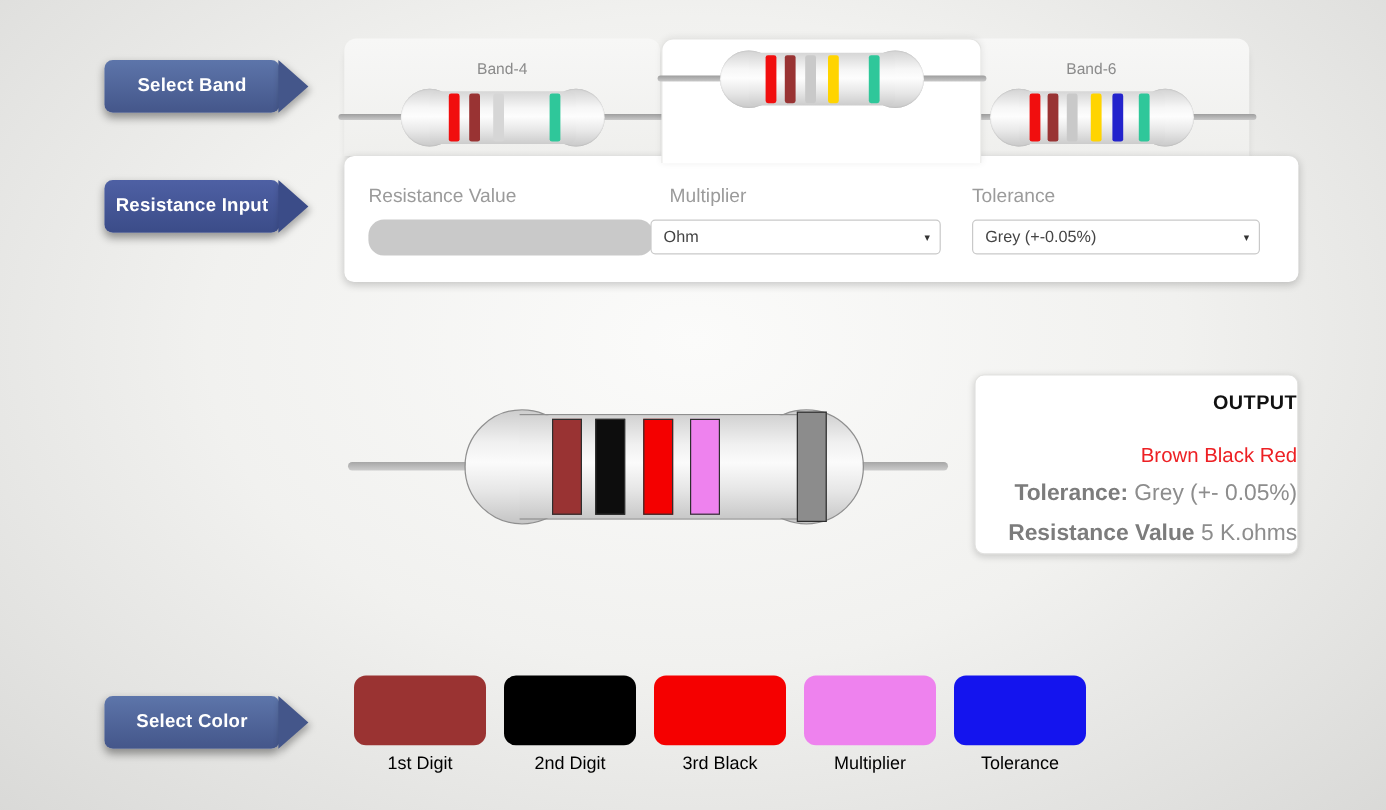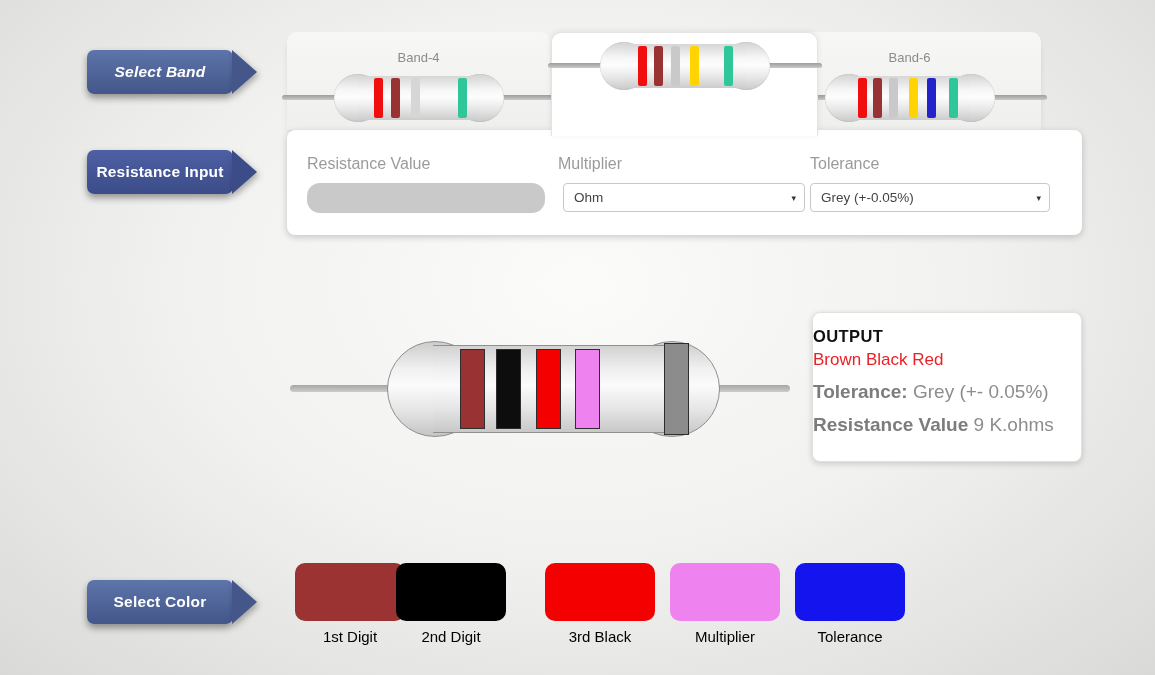--- a/index.html
+++ b/index.html
@@ -44,21 +44,21 @@
   .input-panel { position:absolute; left:287px; top:130px; width:795px; height:105px;
                  background:#fff; border-radius:8px; box-shadow:0 2px 7px rgba(0,0,0,.2); z-index:2; }
   .field-label { position:absolute; top:25px; color:#9b9b9b; font-size:16px; }
   #lbl-resistance { left:20px; } #lbl-multiplier { left:271px; } #lbl-tolerance { left:523px; }
   .pill-input { position:absolute; left:20px; top:53px; width:238px; height:30px;
                 background:#c9c9c9; border:none; border-radius:13px; outline:none;
                 padding:0 12px; font-size:14px; color:#333; }
   .selectbox { position:absolute; top:53px; height:29px; background:#fff;
                border:1px solid #c9c9c9; border-radius:4px; display:flex; align-items:center;
                padding-left:10px; font-size:13.5px; color:#444; cursor:pointer; }
-  #sel-multiplier { left:276px; width:242px; } #sel-tolerance { left:523px; width:240px; }
+  #sel-multiplier { left:255px; width:242px; } #sel-tolerance { left:523px; width:240px; }
   .caret { position:absolute; right:8px; top:50%; transform:translateY(-50%);
            font-size:9px; color:#333; }
 
   
   .main-wire { position:absolute; left:290px; top:385px; width:500px; height:7px; border-radius:4px;
                background:linear-gradient(180deg,#a6a6a6,#cccccc); }
   .main-resistor { position:absolute; left:387px; top:341px; width:333px; height:96px; }
   .cap { position:absolute; top:0; width:96px; height:96px; border-radius:50%;
          background:linear-gradient(180deg,#cdcdcd 0%,#f0f0f0 28%,#fbfbfb 46%,#e6e6e6 72%,#c5c5c5 100%);
          border:1px solid #8f8f8f; }
@@ -66,38 +66,38 @@
   .mid { position:absolute; left:46px; right:46px; top:4px; bottom:4px;
          background:linear-gradient(180deg,#d2d2d2 0%,#f0f0f0 28%,#fbfbfb 46%,#e6e6e6 72%,#c8c8c8 100%);
          border-top:1px solid #8f8f8f; border-bottom:1px solid #8f8f8f; }
   .band { position:absolute; top:8px; height:80px; width:25px; border:1px solid #2e2e2e; cursor:pointer; }
   .band.b1 { left:73px; } .band.b2 { left:109px; } .band.b3 { left:149px; } .band.b4 { left:188px; }
   .band.b5 { left:277px; top:2px; height:92px; }
 
   
   .output-card { position:absolute; left:812px; top:312px; width:270px; height:150px;
                  background:#fff; border:1px solid #e1e1df; border-radius:8px;
-                 box-shadow:0 2px 6px rgba(0,0,0,.16); text-align:left; }
+                 box-shadow:0 2px 6px rgba(0,0,0,.16); text-align:right; }
   .output-title { margin-top:14px; font-size:16.5px; font-weight:bold; color:#111; letter-spacing:.4px; }
-  .output-colors { margin-top:4px; font-size:17px; }
+  .output-colors { margin-top:24px; font-size:17px; }
   .output-line { margin-top:11px; font-size:19px; color:#8d8d8d; }
   .output-line b { color:#7c7c7c; }
 
   
   .swatch { position:absolute; top:563px; width:110px; height:58px; border-radius:10px; cursor:pointer; }
   .swatch-label { position:absolute; top:628px; width:110px; text-align:center;
                   font-size:15px; color:#000; }
-  .c0 { left:295px; } .c1 { left:396px; } .c2 { left:545px; } .c3 { left:670px; } .c4 { left:795px; }
+  .c0 { left:295px; } .c1 { left:420px; } .c2 { left:545px; } .c3 { left:670px; } .c4 { left:795px; }
 </style>
 </head>
 <body>
 
 <div class="canvas">
 
-  <div class="ribbon" id="ribbon-band" style="background: linear-gradient(rgb(93, 117, 170), rgb(68, 86, 138)); font-style: italic;">
+  <div class="ribbon" id="ribbon-band" style="background: linear-gradient(rgb(93, 117, 170), rgb(68, 86, 138));">
     <span>Select Band</span>
     <span class="ribbon-arrow" style="border-left-color: rgb(68, 86, 138);"></span>
   </div>
   <div class="ribbon" id="ribbon-color" style="background: linear-gradient(rgb(93, 117, 170), rgb(68, 86, 138));">
     <span>Select Color</span>
     <span class="ribbon-arrow" style="border-left-color: rgb(68, 86, 138);"></span>
   </div>
   <div class="ribbon" id="ribbon-input" style="background: linear-gradient(rgb(78, 96, 164), rgb(59, 76, 136));">
     <span>Resistance Input</span>
     <span class="ribbon-arrow" style="border-left-color: rgb(59, 76, 136);"></span>
@@ -171,21 +171,21 @@
     <div class="band b2" style="background-color: rgb(13, 13, 13);"></div>
     <div class="band b3" style="background-color: rgb(244, 0, 0);"></div>
     <div class="band b4" style="background-color: rgb(238, 130, 238);"></div>
     <div class="band b5" style="background-color: rgb(140, 140, 140);"></div>
   </div>
 
   <div class="output-card">
     <div class="output-title">OUTPUT</div>
     <div class="output-colors" style="color: rgb(237, 32, 36);">Brown Black Red</div>
     <div class="output-line"><b>Tolerance:</b><span> Grey (+- 0.05%)</span></div>
-    <div class="output-line"><b>Resistance Value</b><span> 9 K.ohms</span></div>
+    <div class="output-line"><b>Resistance Value</b><span> 5 K.ohms</span></div>
   </div>
 
   <div class="swatch c0" style="background-color: rgb(154, 51, 50);"></div>
   <div class="swatch c1" style="background-color: rgb(0, 0, 0);"></div>
   <div class="swatch c2" style="background-color: rgb(245, 0, 0);"></div>
   <div class="swatch c3" style="background-color: rgb(238, 130, 238);"></div>
   <div class="swatch c4" style="background-color: rgb(20, 20, 238);"></div>
   <div class="swatch-label c0">1st Digit</div>
   <div class="swatch-label c1">2nd Digit</div>
   <div class="swatch-label c2">3rd Black</div>

